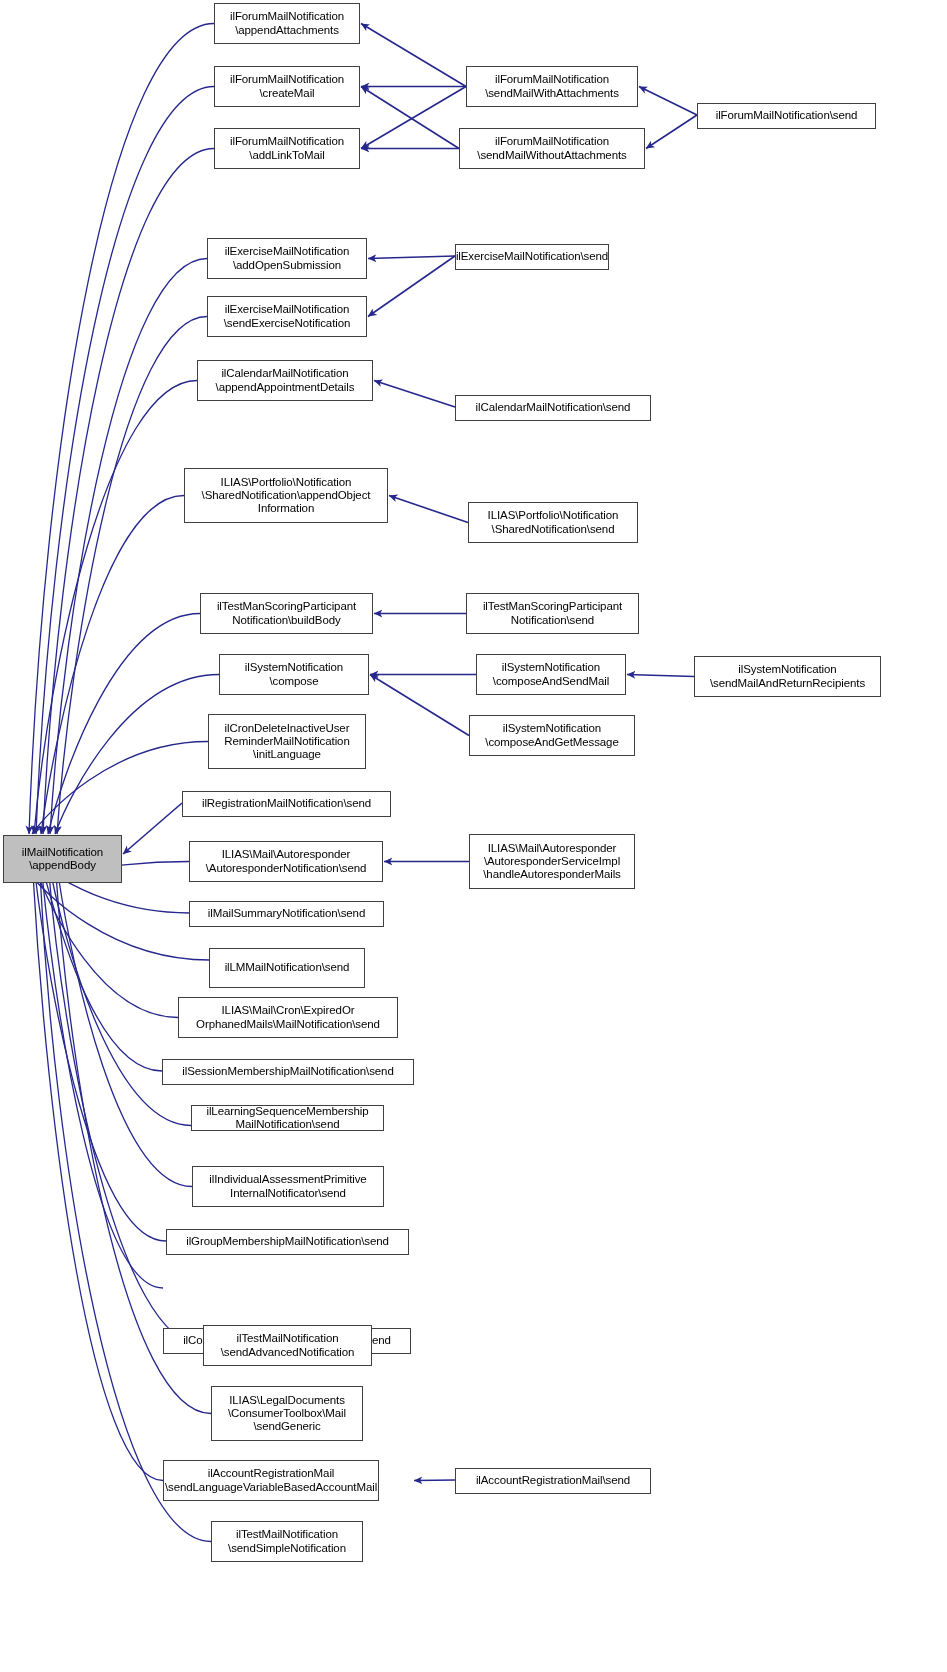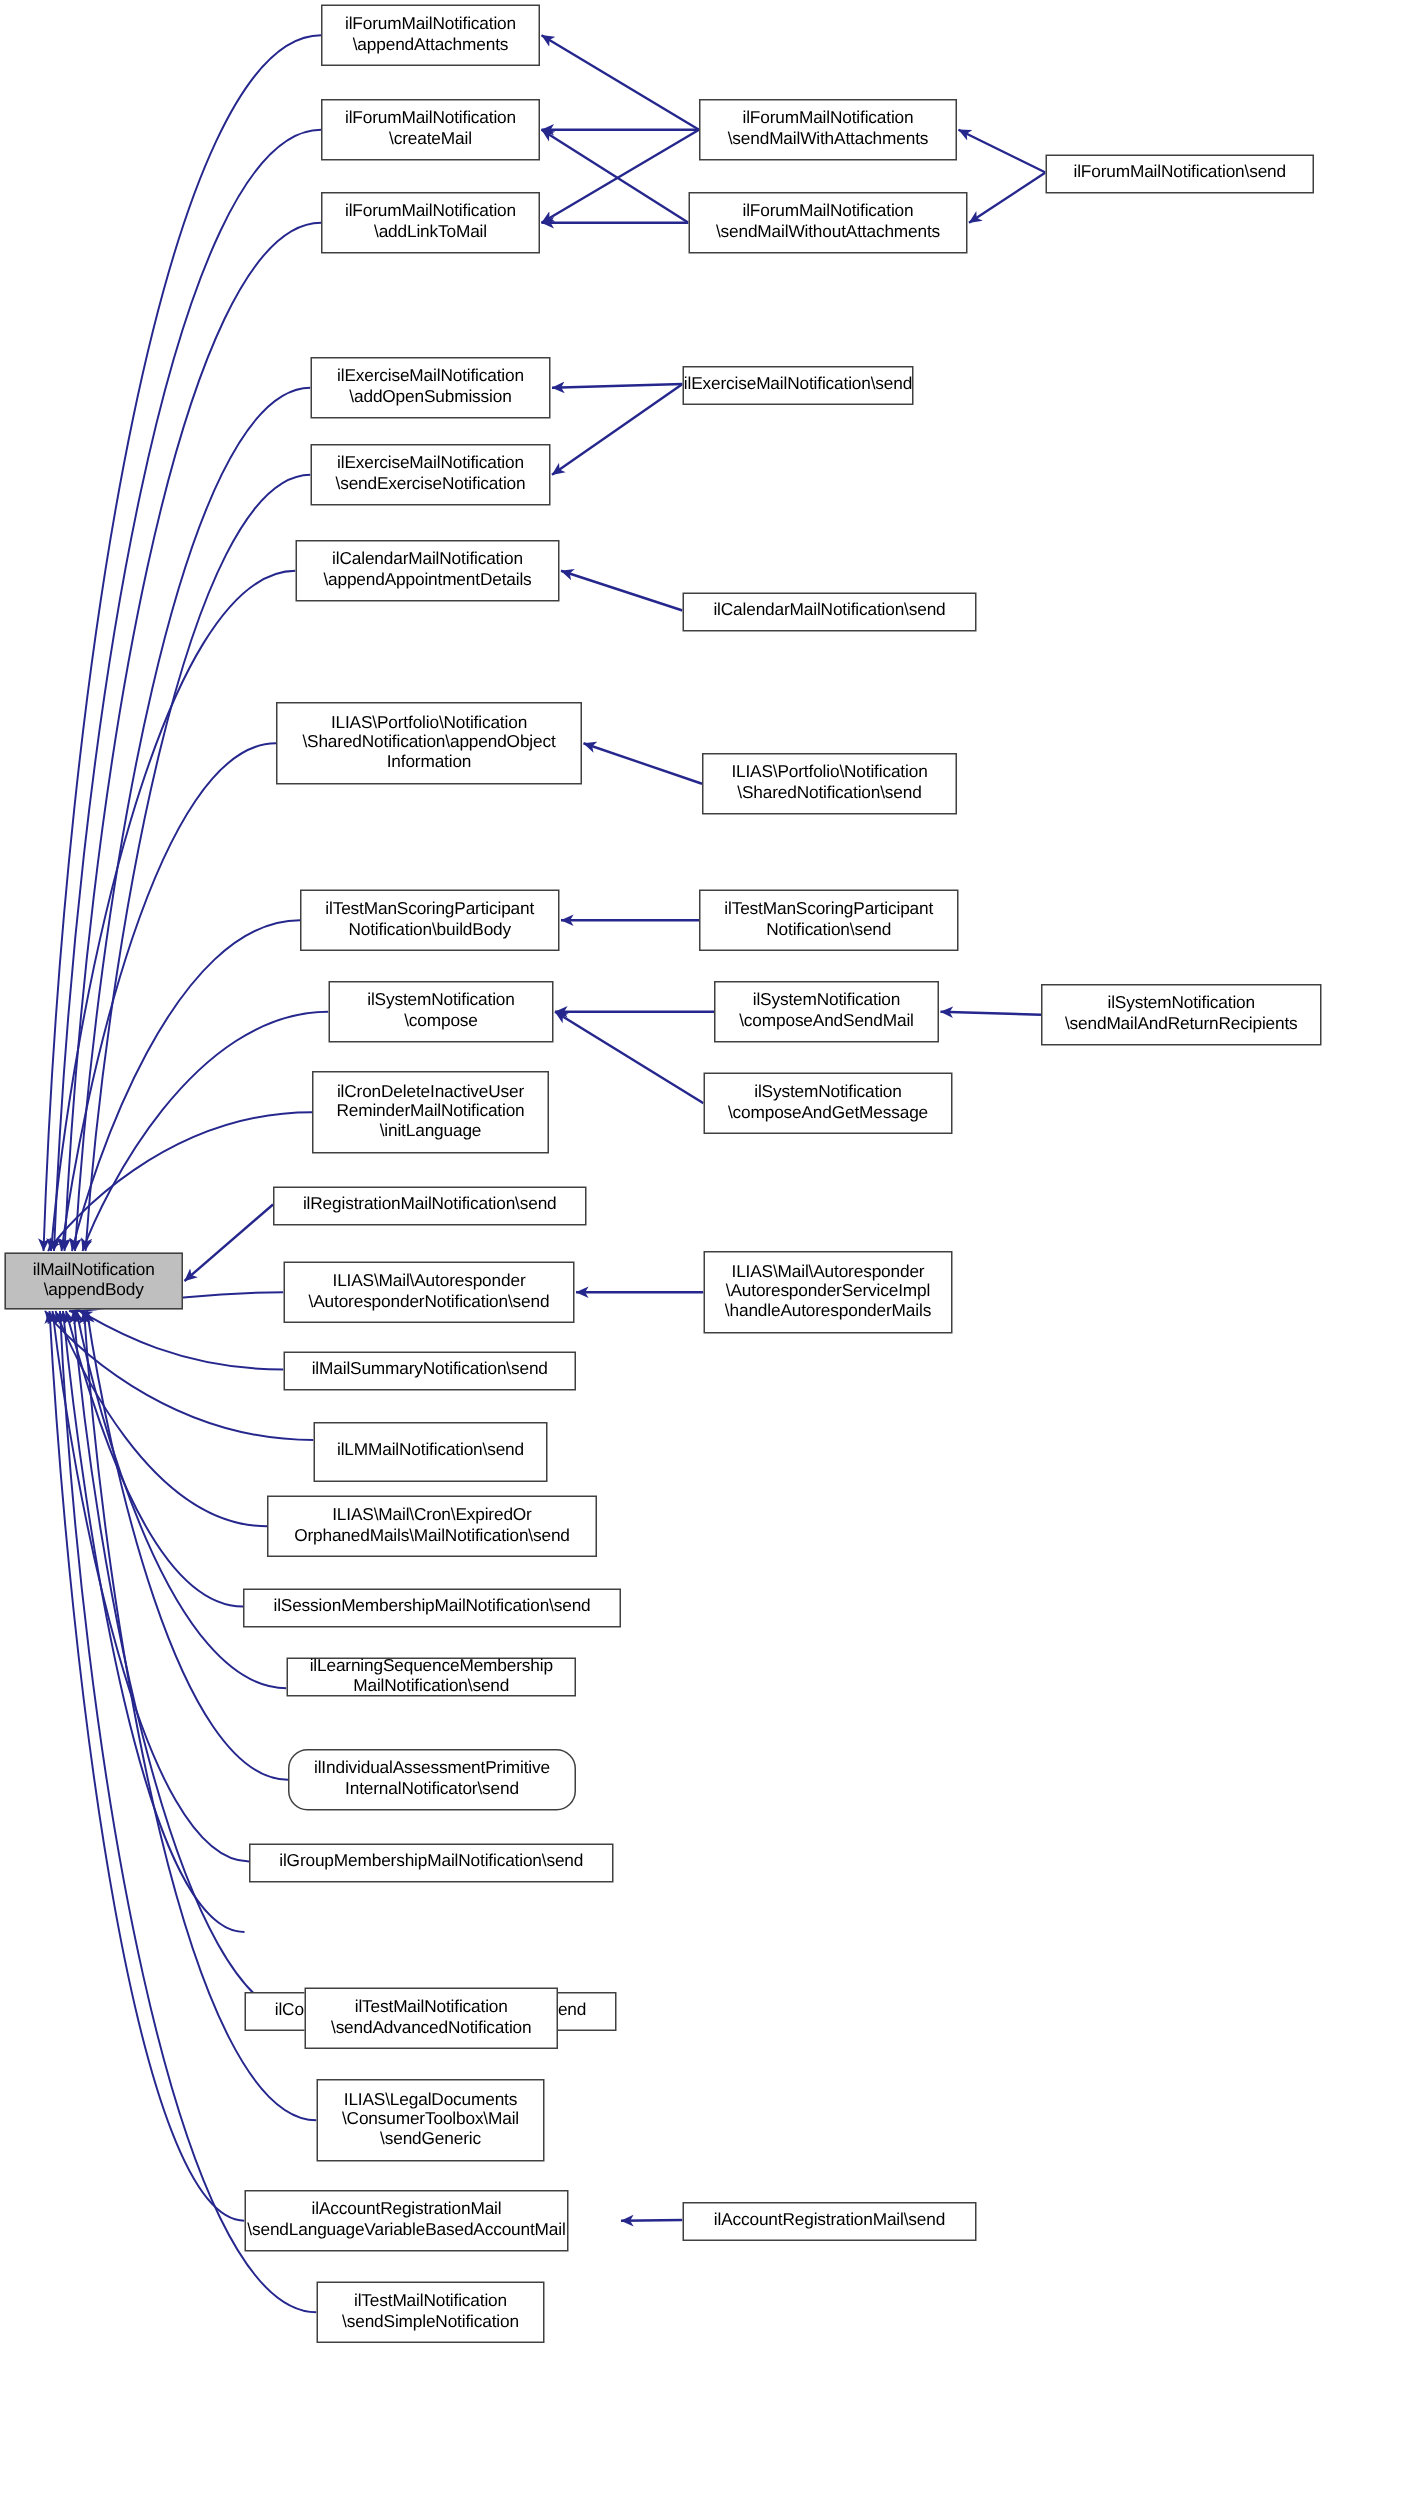--- a/index.html
+++ b/index.html
@@ -60,21 +60,21 @@
         <path d="M468,522.5 L389,495.5" fill="none" stroke="#26278d" stroke-width="1.6" marker-end="url(#arrow)"></path>
         <path d="M466,613.5 L374,613.5" fill="none" stroke="#26278d" stroke-width="1.6" marker-end="url(#arrow)"></path>
         <path d="M476,674.5 L370,674.5" fill="none" stroke="#26278d" stroke-width="1.6" marker-end="url(#arrow)"></path>
         <path d="M469,735.5 L370,674.5" fill="none" stroke="#26278d" stroke-width="1.6" marker-end="url(#arrow)"></path>
         <path d="M694,676.5 L627,674.5" fill="none" stroke="#26278d" stroke-width="1.6" marker-end="url(#arrow)"></path>
         <path d="M469,861.5 L384,861.5" fill="none" stroke="#26278d" stroke-width="1.6" marker-end="url(#arrow)"></path>
         <path d="M455,1480 L414,1480.5" fill="none" stroke="#26278d" stroke-width="1.6" marker-end="url(#arrow)"></path>
       </g>
   </svg>
   <div id="node-layer">
-      <div class="node hl" style="left: 3px; top: 835px; width: 119px; height: 38px;">ilMailNotification
+      <div class="node hl" style="left: 3px; top: 835px; width: 119px; height: 48px;">ilMailNotification
 \appendBody</div>
       <div class="node" style="left: 214px; top: 3px; width: 146px; height: 41px;">ilForumMailNotification
 \appendAttachments</div>
       <div class="node" style="left: 214px; top: 66px; width: 146px; height: 41px;">ilForumMailNotification
 \createMail</div>
       <div class="node" style="left: 214px; top: 128px; width: 146px; height: 41px;">ilForumMailNotification
 \addLinkToMail</div>
       <div class="node" style="left: 466px; top: 66px; width: 172px; height: 41px;">ilForumMailNotification
 \sendMailWithAttachments</div>
       <div class="node" style="left: 459px; top: 128px; width: 186px; height: 41px;">ilForumMailNotification
@@ -114,21 +114,21 @@
       <div class="node" style="left: 469px; top: 834px; width: 166px; height: 55px;">ILIAS\Mail\Autoresponder
 \AutoresponderServiceImpl
 \handleAutoresponderMails</div>
       <div class="node" style="left: 189px; top: 901px; width: 195px; height: 24px;">ilMailSummaryNotification\send</div>
       <div class="node" style="left: 209px; top: 948px; width: 156px; height: 40px;">ilLMMailNotification\send</div>
       <div class="node" style="left: 178px; top: 997px; width: 220px; height: 41px;">ILIAS\Mail\Cron\ExpiredOr
 OrphanedMails\MailNotification\send</div>
       <div class="node" style="left: 162px; top: 1059px; width: 252px; height: 24px;">ilSessionMembershipMailNotification\send</div>
       <div class="node" style="left: 191px; top: 1105px; width: 193px; height: 24px;">ilLearningSequenceMembership
 MailNotification\send</div>
-      <div class="node" style="left: 192px; top: 1166px; width: 192px; height: 41px; border-radius: 13px;">ilIndividualAssessmentPrimitive
+      <div class="node" style="left: 192px; top: 1166px; width: 192px; height: 41px;">ilIndividualAssessmentPrimitive
 InternalNotificator\send</div>
       <div class="node" style="left: 166px; top: 1229px; width: 243px; height: 24px;">ilGroupMembershipMailNotification\send</div>
       <div class="node" style="left: 163px; top: 1328px; width: 248px; height: 24px;">ilCourseMembershipMailNotification\send</div>
       <div class="node" style="left: 203px; top: 1325px; width: 169px; height: 41px;">ilTestMailNotification
 \sendAdvancedNotification</div>
       <div class="node" style="left: 211px; top: 1386px; width: 152px; height: 55px;">ILIAS\LegalDocuments
 \ConsumerToolbox\Mail
 \sendGeneric</div>
       <div class="node" style="left: 163px; top: 1460px; width: 216px; height: 41px;">ilAccountRegistrationMail
 \sendLanguageVariableBasedAccountMail</div>

